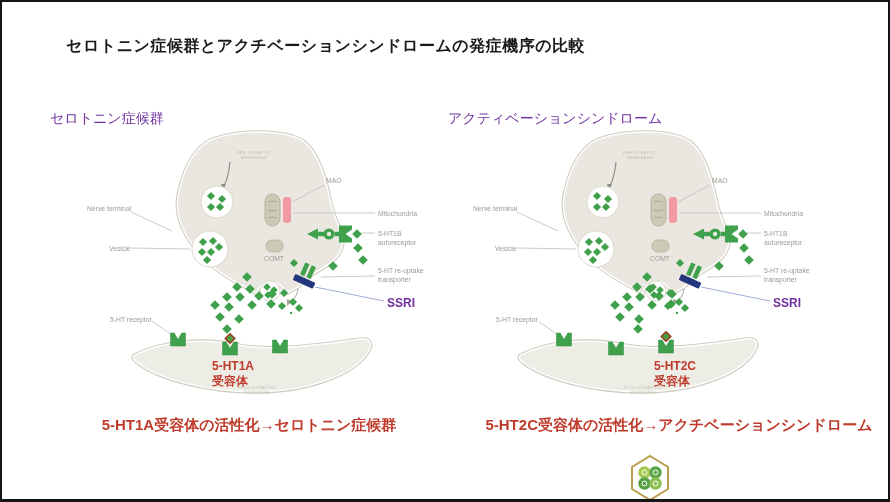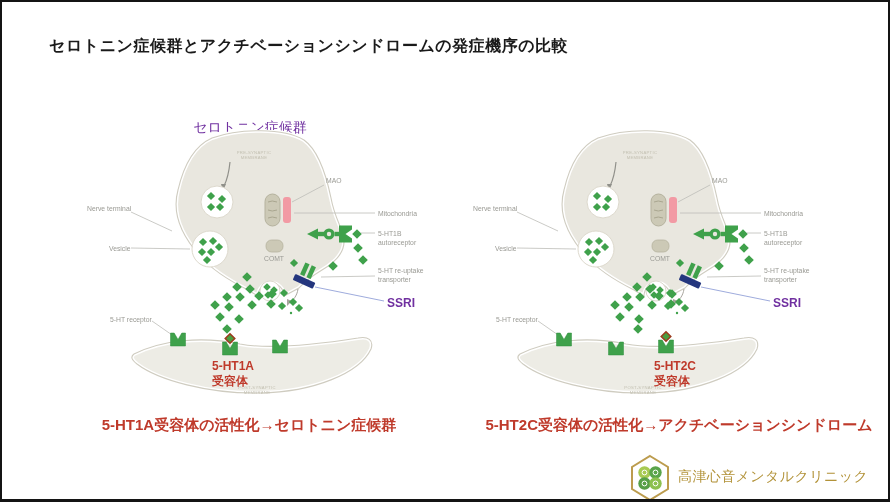--- a/index.html
+++ b/index.html
@@ -1,20 +1,20 @@
 <!DOCTYPE html>
 <html><head>
 <meta charset="utf-8">
 <style>
   html,body{margin:0;padding:0;background:#fff;}
   .canvas{position:relative;width:890px;height:502px;background:#fff;
     border:2px solid #141414;border-bottom-width:3px;box-sizing:border-box;
     font-family:"Liberation Sans","DejaVu Sans",sans-serif;overflow:hidden;}
-  .title{position:absolute;left:47px;top:34px;font-size:16px;font-weight:bold;color:#1a1a1a;letter-spacing:.5px;}
-  .panel-header{position:absolute;top:117px;width:400px;text-align:center;font-size:14px;color:#7030a0;}
+  .title{position:absolute;left:64px;top:34px;font-size:16px;font-weight:bold;color:#1a1a1a;letter-spacing:.5px;}
+  .panel-header{position:absolute;top:108px;width:400px;text-align:left;font-size:14px;color:#7030a0;}
   .panel-header.left{left:48px;}
   .panel-header.right{left:446px;}
   .synapse{position:absolute;top:128px;width:400px;height:285px;}
   .synapse.left{left:60px;}
   .synapse.right{left:446px;}
   .caption{position:absolute;top:414px;text-align:center;font-size:15px;font-weight:600;color:#bf3a2b;}
   .caption.left{left:47px;width:400px;}
   .caption.right{left:457px;width:440px;}
   .logo-icon{position:absolute;left:626px;top:452px;}
   .clinic-name{position:absolute;left:676px;top:466px;font-size:14px;color:#b29238;letter-spacing:.4px;}
@@ -25,20 +25,21 @@
   .ssri{font-size:12px;font-weight:600;fill:#7030a0;}
   .leader{stroke:#bdbdb8;stroke-width:.8;fill:none;}
 </style>
 </head>
 <body>
 
 <div class="canvas">
 
   <div class="title">セロトニン症候群とアクチベーションシンドロームの発症機序の比較</div>
   <div class="panel-header left">セロトニン症候群</div>
+  <div class="panel-header right">アクティベーションシンドローム</div>
 
   <svg width="0" height="0" style="position:absolute">
     <defs>
       <path id="dmd" d="M0,-4.8 L4.8,0 L0,4.8 L-4.8,0 Z"></path>
       <path id="rcp" d="M-7.5,-1 L-7.5,12 L7.5,12 L7.5,-1 L3.8,-1 L0,5.5 L-3.8,-1 Z"></path>
     </defs>
   </svg>
 
   <svg class="synapse left" viewBox="0 0 400 285">
 
@@ -285,15 +286,14 @@
     <polygon points="22,2 40,13 40,35 22,46 4,35 4,13" fill="#ffffff" stroke="#bc9c4e" stroke-width="2"></polygon>
     <circle cx="16.5" cy="18.5" r="6.2" fill="#a8ca52"></circle>
     <circle cx="27.5" cy="18.5" r="6.2" fill="#5aa44a"></circle>
     <circle cx="16.5" cy="29.5" r="6.2" fill="#569f47"></circle>
     <circle cx="27.5" cy="29.5" r="6.2" fill="#8cc04e"></circle>
     <circle cx="16.5" cy="18.5" r="2.4" fill="none" stroke="#ffffff" stroke-width="1"></circle>
     <circle cx="27.5" cy="18.5" r="2.4" fill="none" stroke="#ffffff" stroke-width="1"></circle>
     <circle cx="16.5" cy="29.5" r="2.4" fill="none" stroke="#ffffff" stroke-width="1"></circle>
     <circle cx="27.5" cy="29.5" r="2.4" fill="none" stroke="#ffffff" stroke-width="1"></circle>
   </svg>
-  <div class="clinic-name">高津心音メンタルクリニック</div>
 
 </div>
 
 </body></html>

